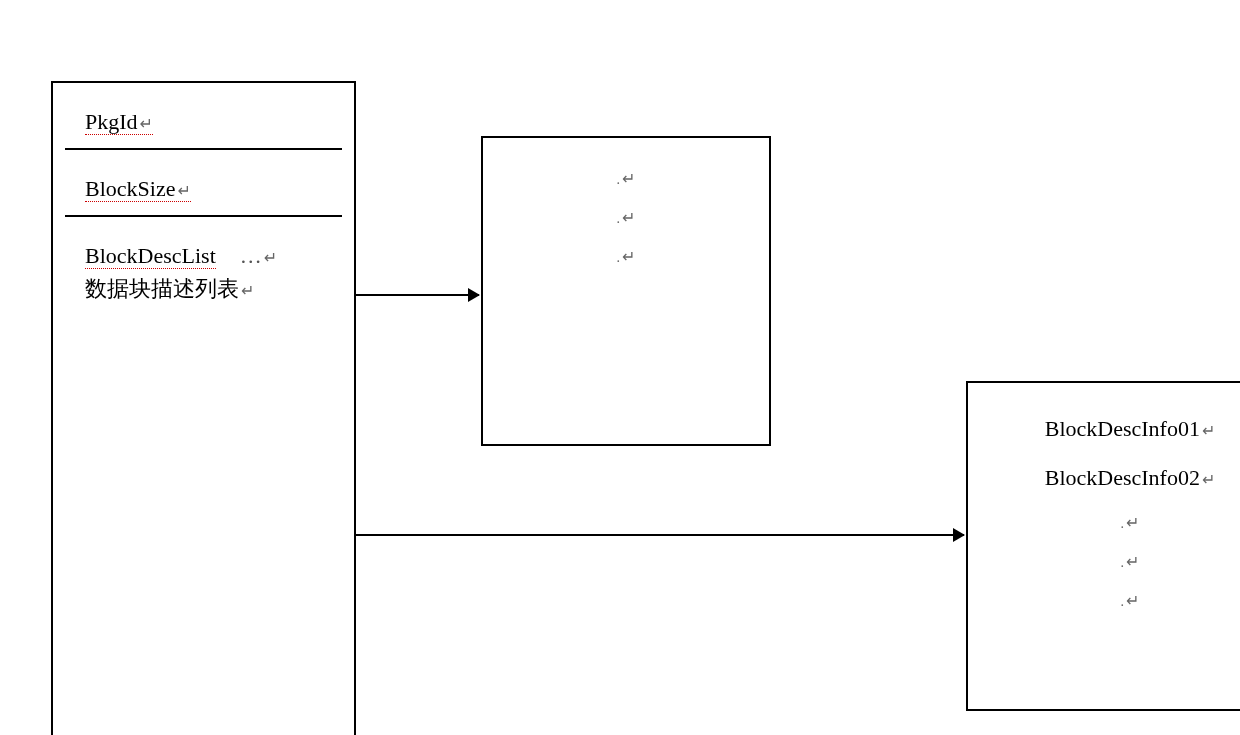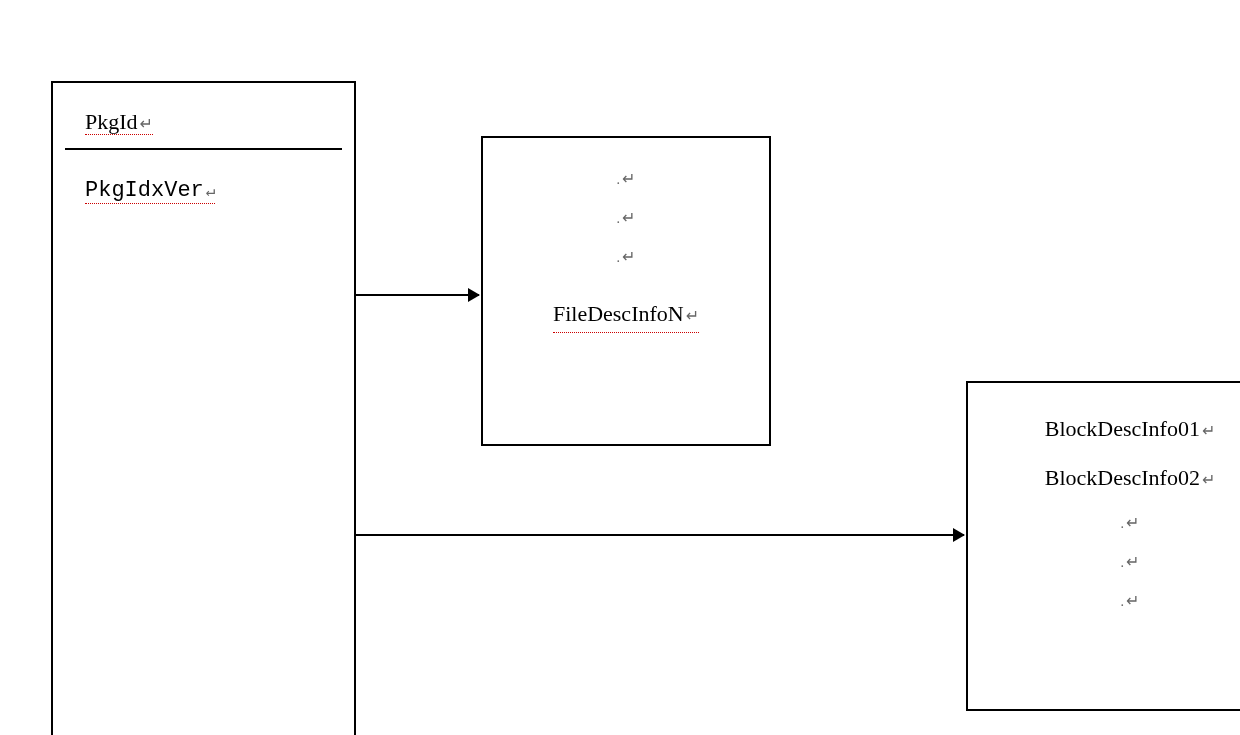--- a/index.html
+++ b/index.html
@@ -79,29 +79,32 @@
     .arrow2 { left: 320px; top: 498px; width: 608px; }
   </style>
 </head>
 <body>
 
 <div class="box main-box">
   <div class="cell">
     <span class="dotted-red return-mark">PkgId</span>
   </div>
   <div class="cell">
-    <span class="dotted-red return-mark" style="font-family: 'Courier New', monospace;">PkgIdxVer</span>
+    <span class="dotted-red return-mark">BlockSize</span>
+  </div>
+  <div class="cell tall" style="min-height:170px;">
+    <span class="dotted-red">BlockDescList</span><span class="dots-ellipsis return-mark">…</span><br>
+    <span class="return-mark">数据块描述列表</span>
   </div>
 </div>
 
 <div class="box file-box">
   <span class="list-item small-dot return-mark">.</span>
   <span class="list-item small-dot return-mark">.</span>
   <span class="list-item small-dot return-mark">.</span>
-  <span class="list-item return-mark dotted-red" style="display:inline-block;">FileDescInfoN</span>
 </div>
 
 <div class="box block-box">
   <span class="list-item return-mark">BlockDescInfo01</span>
   <span class="list-item return-mark">BlockDescInfo02</span>
   <span class="list-item small-dot return-mark">.</span>
   <span class="list-item small-dot return-mark">.</span>
   <span class="list-item small-dot return-mark">.</span>
 </div>
 

